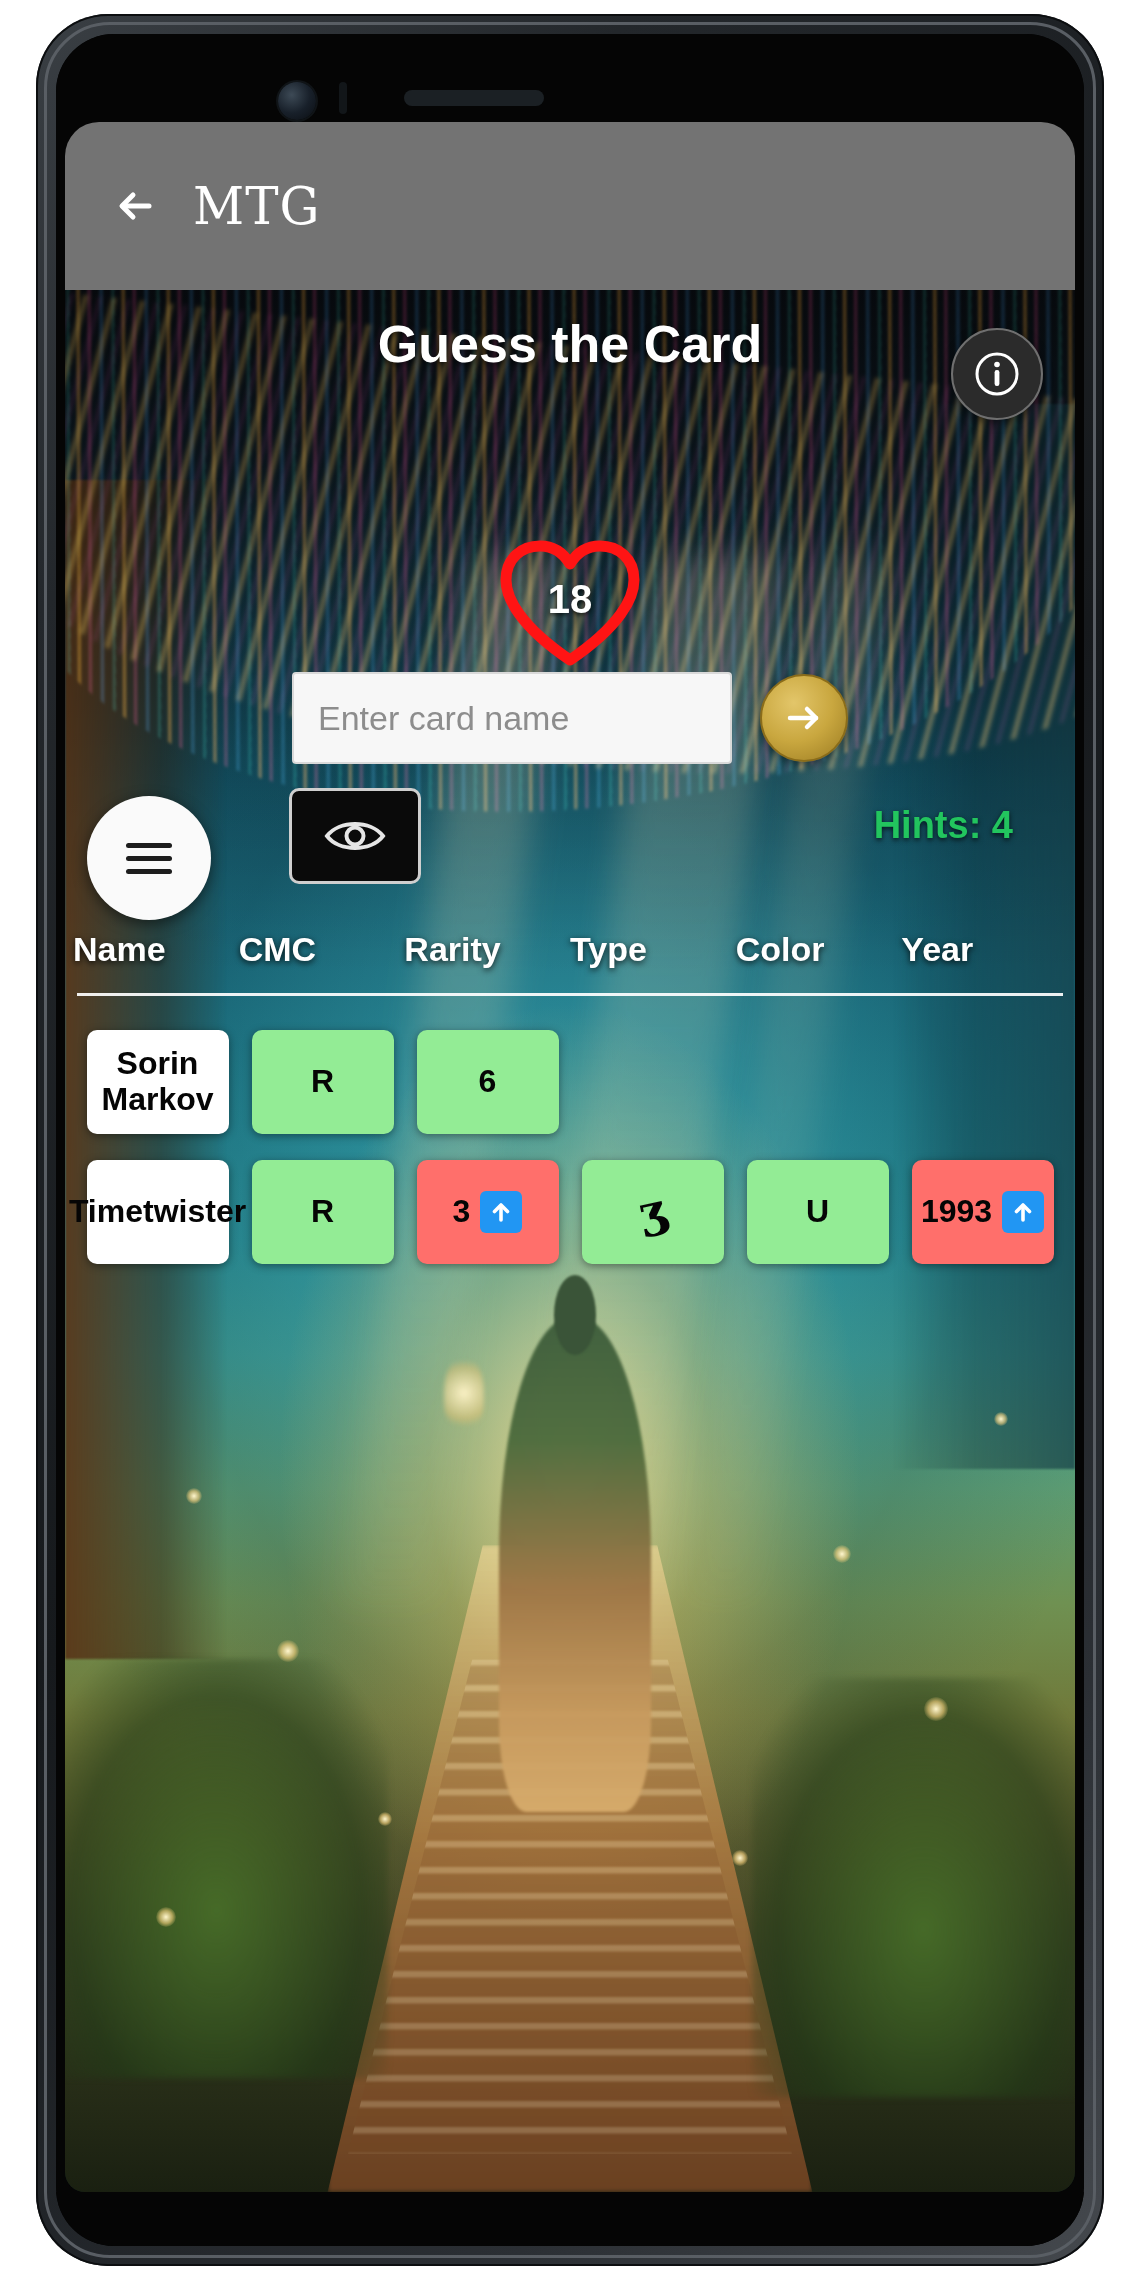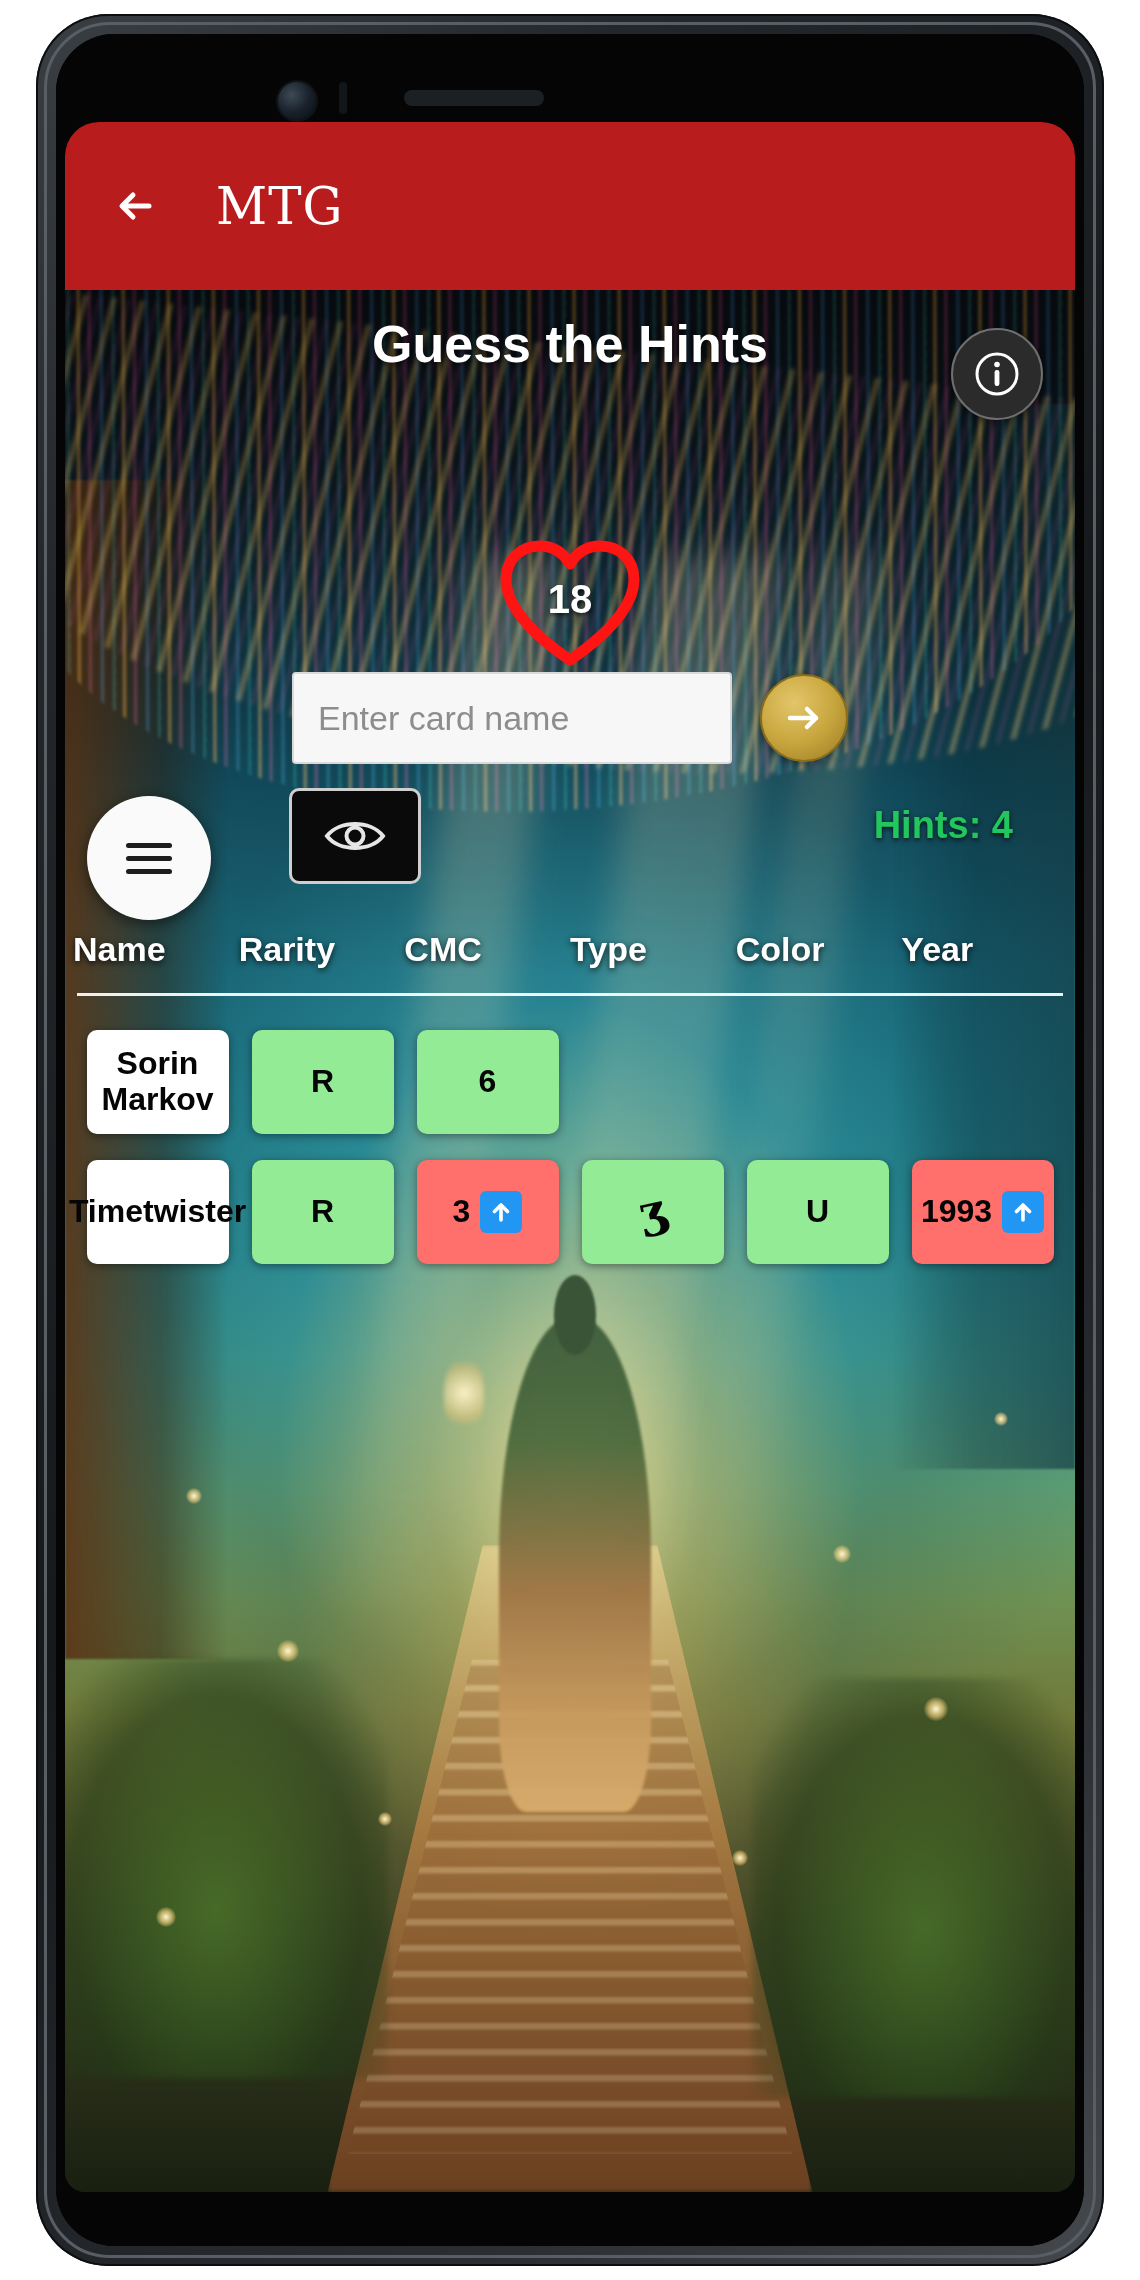--- a/index.html
+++ b/index.html
@@ -103,25 +103,25 @@
     height: 2070px;
     border-radius: 34px 34px 20px 20px;
     overflow: hidden;
     background: #000;
   }
 
   
   .appbar {
     position: relative;
     height: 168px;
-    background: #b91c1c;
+    background: #737373;
     display: flex;
     align-items: center;
     padding-left: 46px;
-    gap: 49px;
+    gap: 26px;
     z-index: 6;
   }
   .back-arrow {
     width: 56px; height: 56px;
     position: relative;
     cursor: pointer;
   }
   .back-arrow svg { display: block; }
   .brand {
     color: #ffffff;
@@ -603,21 +603,21 @@
         <div class="spark" style="left:66%;top:82%;width:16px;height:16px;"></div>
         <div class="spark" style="left:9%;top:85%;width:20px;height:20px;"></div>
         <div class="spark" style="left:92%;top:59%;width:14px;height:14px;"></div>
         <div class="art-streaks"></div>
         <div class="art-streaks2"></div>
         <div class="art-scrim"></div>
       </div>
 
       <div class="ui">
 
-        <div class="title">Guess the Hints</div>
+        <div class="title">Guess the Card</div>
 
         <div class="info-btn">
           <svg width="46" height="46" viewBox="0 0 46 46">
             <circle cx="23" cy="23" r="20" fill="none" stroke="#ffffff" stroke-width="3"></circle>
             <circle cx="23" cy="13.5" r="2.8" fill="#ffffff"></circle>
             <rect x="20.6" y="19" width="4.8" height="16" rx="2.2" fill="#ffffff"></rect>
           </svg>
         </div>
 
 
@@ -652,22 +652,22 @@
           <div class="burger">
             <span></span>
               <span></span>
               <span></span>
           </div>
         </div>
 
         <div class="table">
           <div class="thead">
             <div class="th">Name</div>
+            <div class="th">CMC</div>
             <div class="th">Rarity</div>
-            <div class="th">CMC</div>
             <div class="th">Type</div>
             <div class="th">Color</div>
             <div class="th">Year</div>
           </div>
           <div class="thead-rule"></div>
 
           <div class="trow">
             <div class="cellwrap">
                 <div class="cell name">Sorin Markov</div>
               </div>

